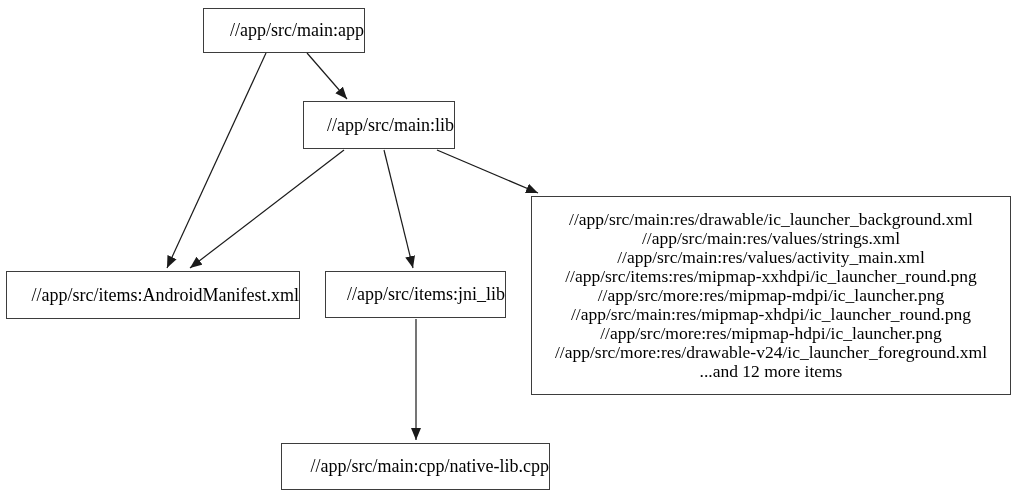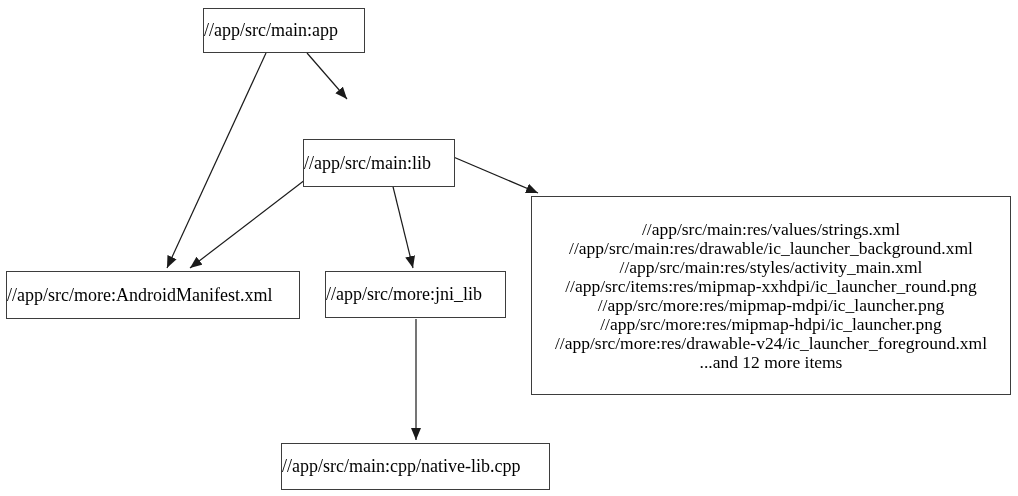--- a/index.html
+++ b/index.html
@@ -27,28 +27,28 @@
     stroke: #1a1a1a;
     stroke-width: 1.2;
   }
   .node {
     position: absolute;
     box-sizing: border-box;
     border: 1px solid #3d3d3d;
     background: #ffffff;
     display: flex;
     align-items: center;
-    justify-content: flex-start;
+    justify-content: flex-end;
     text-align: center;
     font-size: 18px;
     line-height: 19px;
     white-space: nowrap;
   }
   .node-app        { left: 203px; top: 8px;   width: 162px; height: 45px; }
-  .node-lib        { left: 303px; top: 101px; width: 152px; height: 48px; margin-top: 38px; }
+  .node-lib        { left: 303px; top: 101px; width: 152px; height: 48px; }
   .node-manifest   { left: 6px;   top: 271px; width: 294px; height: 48px; }
   .node-jni-lib    { left: 325px; top: 271px; width: 181px; height: 47px; }
   .node-resources  { left: 531px; top: 196px; width: 480px; height: 199px;
                      flex-direction: column; justify-content: center; }
   .node-native-lib { left: 281px; top: 443px; width: 269px; height: 47px; }
   .res-line {
     display: block;
     font-size: 17.5px;
     line-height: 19px;
   }
@@ -74,33 +74,34 @@
 
   <div class="node node-app">
     <span>//app/src/main:app</span>
   </div>
 
   <div class="node node-lib">
     <span>//app/src/main:lib</span>
   </div>
 
   <div class="node node-manifest">
-    <span>//app/src/more:AndroidManifest.xml</span>
+    <span>//app/src/items:AndroidManifest.xml</span>
   </div>
 
   <div class="node node-jni-lib">
-    <span>//app/src/more:jni_lib</span>
+    <span>//app/src/items:jni_lib</span>
   </div>
 
   <div class="node node-resources">
+    <span class="res-line">//app/src/main:res/drawable/ic_launcher_background.xml</span>
     <span class="res-line">//app/src/main:res/values/strings.xml</span>
-    <span class="res-line">//app/src/main:res/drawable/ic_launcher_background.xml</span>
-    <span class="res-line">//app/src/main:res/styles/activity_main.xml</span>
+    <span class="res-line">//app/src/main:res/values/activity_main.xml</span>
     <span class="res-line">//app/src/items:res/mipmap-xxhdpi/ic_launcher_round.png</span>
     <span class="res-line">//app/src/more:res/mipmap-mdpi/ic_launcher.png</span>
+    <span class="res-line">//app/src/main:res/mipmap-xhdpi/ic_launcher_round.png</span>
     <span class="res-line">//app/src/more:res/mipmap-hdpi/ic_launcher.png</span>
     <span class="res-line">//app/src/more:res/drawable-v24/ic_launcher_foreground.xml</span>
     <span class="res-line">...and 12 more items</span>
   </div>
 
   <div class="node node-native-lib">
     <span>//app/src/main:cpp/native-lib.cpp</span>
   </div>
 
 </div>

